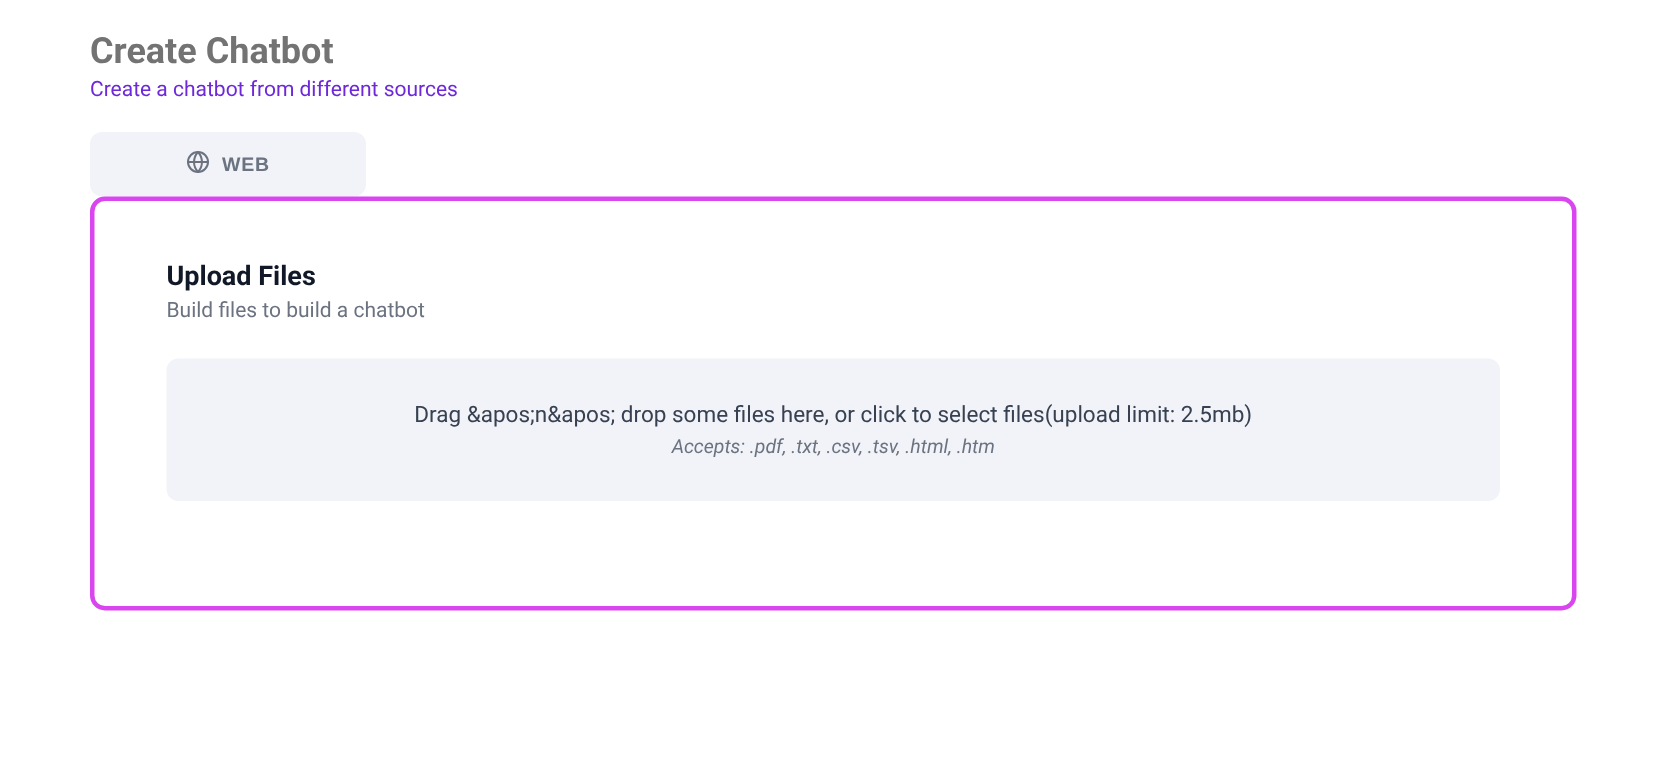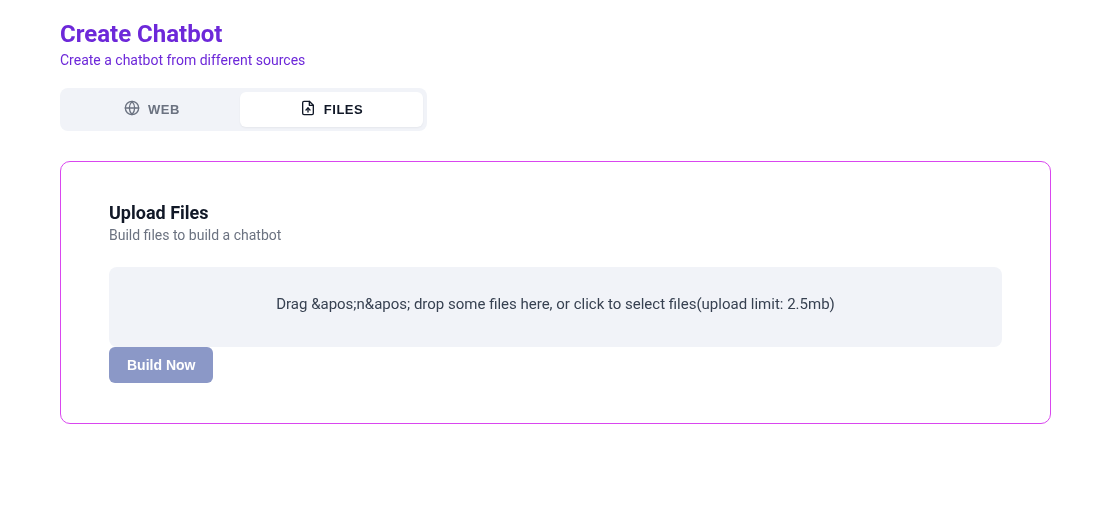--- a/index.html
+++ b/index.html
@@ -9,34 +9,33 @@
     }
     body {
       font-family: -apple-system, BlinkMacSystemFont, "Segoe UI", Roboto, Helvetica, Arial, sans-serif;
       background: #ffffff;
       padding: 20px 60px;
       width: 1111px;
     }
     .page-title {
       font-size: 24px;
       font-weight: 700;
-      color: #6d28d9;
+      color: #737373;
       margin-bottom: 4px;
     }
     .page-subtitle {
       font-size: 14px;
       color: #6d28d9;
       margin-bottom: 20px;
     }
     .tabs {
       display: inline-flex;
       background: #f1f3f8;
       border-radius: 8px;
       padding: 4px;
-      margin-bottom: 30px;
     }
     .tab {
       display: flex;
       align-items: center;
       gap: 8px;
       padding: 8px 60px;
       border-radius: 6px;
       border: none;
       background: transparent;
       cursor: pointer;
@@ -48,21 +47,21 @@
     .tab.active {
       background: #ffffff;
       color: #111827;
       box-shadow: 0 1px 2px rgba(0,0,0,0.05);
     }
     .tab svg {
       width: 16px;
       height: 16px;
     }
     .card {
-      border: 1px solid #d946ef;
+      border: 3px solid #d946ef;
       border-radius: 10px;
       padding: 40px 48px;
       position: relative;
     }
     .section-title {
       font-size: 18px;
       font-weight: 700;
       color: #111827;
       margin-bottom: 4px;
     }
@@ -70,20 +69,21 @@
       font-size: 14px;
       color: #6b7280;
       margin-bottom: 24px;
     }
     .dropzone {
       background: #f1f3f8;
       border-radius: 8px;
       padding: 28px 20px;
       text-align: center;
       cursor: pointer;
+      margin-bottom: 30px;
     }
     .dropzone-main {
       font-size: 15px;
       color: #374151;
       margin-bottom: 6px;
     }
     .dropzone-accepts {
       font-size: 13px;
       font-style: italic;
       color: #6b7280;
@@ -131,42 +131,31 @@
   <button class="tab">
     <span>
       <svg viewBox="0 0 24 24" fill="none" stroke="currentColor" stroke-width="2" stroke-linecap="round" stroke-linejoin="round">
         <circle cx="12" cy="12" r="10"></circle>
         <line x1="2" y1="12" x2="22" y2="12"></line>
         <path d="M12 2a15.3 15.3 0 0 1 4 10 15.3 15.3 0 0 1-4 10 15.3 15.3 0 0 1-4-10 15.3 15.3 0 0 1 4-10z"></path>
       </svg>
     </span>
     <span>WEB</span>
   </button>
-  <button class="tab active">
-    <span>
-      <svg viewBox="0 0 24 24" fill="none" stroke="currentColor" stroke-width="2" stroke-linecap="round" stroke-linejoin="round">
-        <path d="M14 2H6a2 2 0 0 0-2 2v16a2 2 0 0 0 2 2h12a2 2 0 0 0 2-2V8z"></path>
-        <polyline points="14 2 14 8 20 8"></polyline>
-        <line x1="12" y1="18" x2="12" y2="12"></line>
-        <polyline points="9 15 12 12 15 15"></polyline>
-      </svg>
-    </span>
-    <span>FILES</span>
-  </button>
 </div>
 
 <div class="card">
   <h2 class="section-title">Upload Files</h2>
   <p class="section-subtitle">Build files to build a chatbot</p>
 
   <div class="dropzone">
     <div class="dropzone-main">Drag &amp;apos;n&amp;apos; drop some files here, or click to select files(upload limit: 2.5mb)</div>
+    <div class="dropzone-accepts">Accepts: .pdf, .txt, .csv, .tsv, .html, .htm</div>
   </div>
 
-  <button class="build-button">Build Now</button>
 
   <div class="annotation-circle"></div>
   <div class="annotation-arrow">
     <svg viewBox="0 0 40 160">
       <defs>
         <marker id="arrowhead" markerWidth="10" markerHeight="10" refX="5" refY="5" orient="auto">
           <polygon points="0 10, 5 0, 10 10" fill="#e11d00"></polygon>
         </marker>
       </defs>
       <line x1="20" y1="155" x2="20" y2="15" stroke="#e11d00" stroke-width="3.5" marker-end="url(#arrowhead)"></line>

